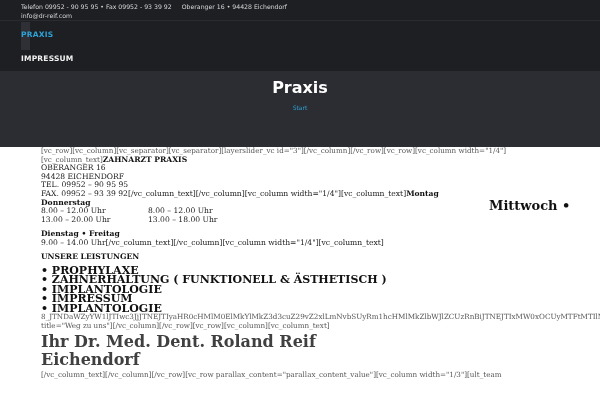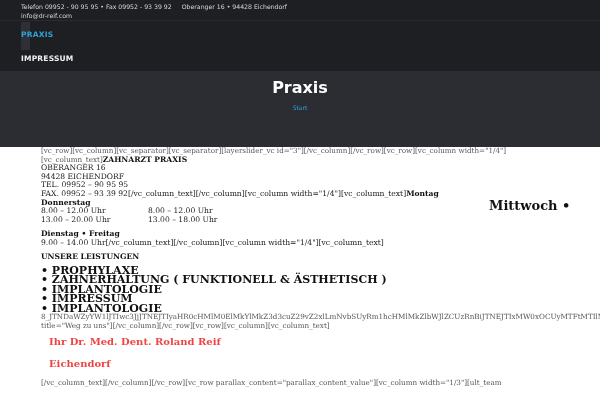--- a/index.html
+++ b/index.html
@@ -19,21 +19,21 @@
   .content p { margin:0; white-space:nowrap; }
   .content b { color:#111; }
   .mt4 { margin-top:4px !important; }
   .mt6 { margin-top:6px !important; }
   .hours { position:relative; height:17px; }
   .hours .c1 { position:absolute; left:0; top:0; }
   .hours .c2 { position:absolute; left:107px; top:0; }
   .mittwoch { position:absolute; left:489px; top:198px; font-size:13px; font-weight:bold; color:#111; white-space:nowrap; }
   ul.services { list-style:none; margin:4px 0 0 0; padding:0; }
   ul.services li { font-weight:bold; font-size:11px; line-height:9.5px; white-space:nowrap; color:#111; }
-  h2.heading { margin:8px; font-size:10px; line-height:14px; font-weight:bold; color:#ef4444; white-space:nowrap; }
+  h2.heading { margin:0; font-size:16px; line-height:14px; font-weight:bold; color:#404040; white-space:nowrap; }
   .sc { color:#555; font-size:7.2px; }
 </style>
 </head>
 <body>
 
 <div class="topbar">
   <div class="contact">
     <span>Telefon 09952 - 90 95 95 • Fax 09952 - 93 39 92</span><span>Oberanger 16 • 94428 Eichendorf</span><br>
     <span>info@dr-reif.com</span>
   </div>

